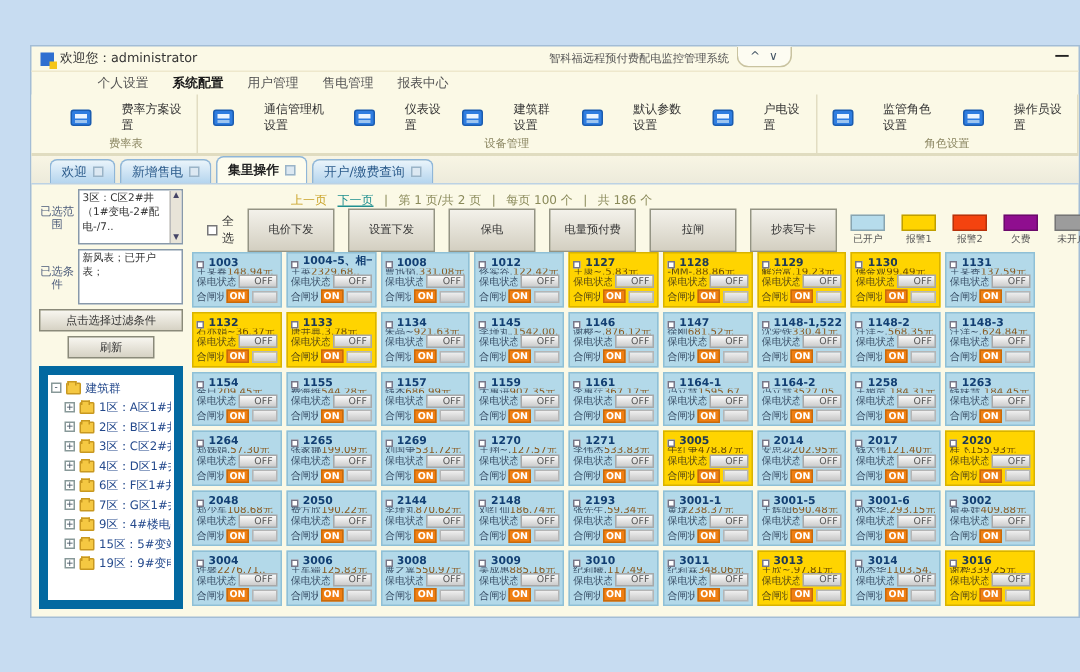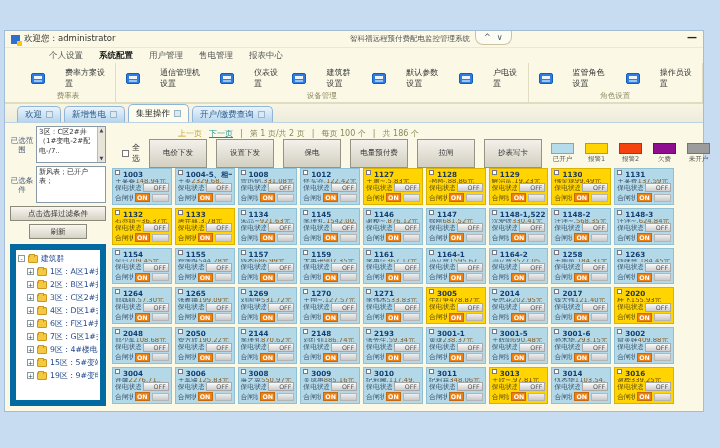--- a/index.html
+++ b/index.html
@@ -1,18 +1,18 @@
 <!DOCTYPE html>
 <html><head>
 <meta charset="utf-8">
 <style>
   html,body{margin:0;padding:0;width:720px;height:448px;overflow:hidden;
     background:#c7dcf1;font-family:"DejaVu Sans",sans-serif;}
   *{box-sizing:border-box;}
-  .window{position:absolute;left:4px;top:30px;width:700px;height:382px;
+  .window{position:absolute;left:20px;top:30px;width:700px;height:382px;
     background:#fbf9e6;border:1px solid #a3bdd6;display:flex;flex-direction:column;}
   
   .titlebar{height:17px;position:relative;display:flex;align-items:center;
     font-size:8.5px;color:#333;padding:0 6px;gap:4px;border-bottom:1px solid #eee8cc;}
   .appicon{width:9px;height:9px;background:#2f6fd0;position:relative;flex:0 0 auto;}
   .appicon:after{content:"";position:absolute;right:-2px;bottom:-2px;width:5px;height:5px;background:#f5c518;}
   .apptitle{position:absolute;left:345px;font-size:7.5px;color:#555;}
   .pill{position:absolute;left:470px;top:0;height:14px;padding:0 8px;
     background:#fdfcf2;border:1px solid #c9c3a0;border-top:none;border-radius:0 0 8px 8px;
     display:flex;gap:6px;align-items:center;font-size:8px;color:#456;}
@@ -29,21 +29,21 @@
   .ricon{width:14px;height:11px;background:#2f7de0;border:1px solid #1a5cb0;border-radius:2px;position:relative;flex:0 0 auto;}
   .ricon:after{content:"";position:absolute;left:2px;top:2px;right:2px;bottom:4px;background:#eaf4ff;}
   .ricon:before{content:"";position:absolute;left:2px;bottom:1px;right:2px;height:2px;background:#9cc4f0;}
   .rgname{font-size:7.5px;color:#8a8560;text-align:center;height:12px;line-height:12px;}
   
   .dtabs{height:19px;display:flex;align-items:flex-end;padding-left:12px;gap:3px;
     background:linear-gradient(#f8f5e4,#edebdb);border-bottom:1px solid #bcd2e4;}
   .dtab{height:16px;padding:0 7px;display:flex;align-items:center;gap:4px;font-size:8.5px;
     color:#2a5a8a;background:linear-gradient(#eaf4fb,#b5d5ee);border:1px solid #8fb6d8;
     border-bottom:none;border-radius:5px 5px 0 0;white-space:nowrap;}
-  .dtab.active{background:#fdfcee;font-weight:normal;color:#222;height:18px;}
+  .dtab.active{background:#fdfcee;font-weight:bold;color:#222;height:18px;}
   .tmark{width:7px;height:7px;border:1px solid #9ab4c8;background:#dce8f2;font-size:5px;
     line-height:5px;text-align:center;color:#678;}
   
   .content{flex:1;display:flex;padding:3px 5px 5px;gap:4px;min-height:0;}
   .sidebar{width:96px;display:flex;flex-direction:column;gap:3px;font-size:7.5px;flex:0 0 auto;}
   .sb-row{display:flex;gap:2px;}
   .sb-label{width:24px;color:#4a5a7a;display:flex;align-items:center;justify-content:center;
     text-align:center;line-height:1.2;}
   .listbox{flex:1;background:#fff;border:1px solid #89a;height:37px;position:relative;
     padding:1px 9px 1px 2px;color:#333;font-size:7px;line-height:1.35;overflow:hidden;}
@@ -77,21 +77,21 @@
   .legend{margin-left:auto;display:flex;gap:11px;padding-right:48px;}
   .litem{display:flex;flex-direction:column;align-items:center;gap:1px;}
   .lswatch{width:23px;height:11px;border:1px solid rgba(0,0,0,.25);}
   .llabel{font-size:6.5px;color:#555;white-space:nowrap;}
   
   .grid{flex:1;display:grid;grid-template-columns:repeat(9,1fr);grid-auto-rows:1fr;
     gap:3px;padding:2px 24px 2px 2px;min-height:0;}
   .card{background:#b3d9e9;border:1px solid #8fc0d6;padding:1px 2px;display:flex;
     flex-direction:column;font-size:6.8px;color:#3a5068;overflow:hidden;}
   .card.alert{background:#ffd400;border-color:#d9b300;color:#5a4a10;}
-  .card-head{display:flex;align-items:flex-start;gap:3px;height:9px;}
+  .card-head{display:flex;align-items:flex-end;gap:3px;height:9px;}
   .ccb{width:5px;height:5px;border:1px solid #778;background:#fff;flex:0 0 auto;}
   .room{font-weight:bold;color:#123f73;font-size:7.2px;white-space:nowrap;overflow:hidden;}
   .card.alert .room{color:#203a55;}
   .cline{display:flex;align-items:center;justify-content:flex-start;height:9px;
     white-space:nowrap;overflow:hidden;text-decoration:underline;}
   .cname{overflow:hidden;max-width:52%;}
   .cbal{color:#8a5a20;overflow:hidden;}
   .card.alert .cbal{color:#6b4a00;}
   .srow{display:flex;align-items:center;height:10px;gap:2px;}
   .slbl{flex:1;overflow:hidden;white-space:nowrap;}

